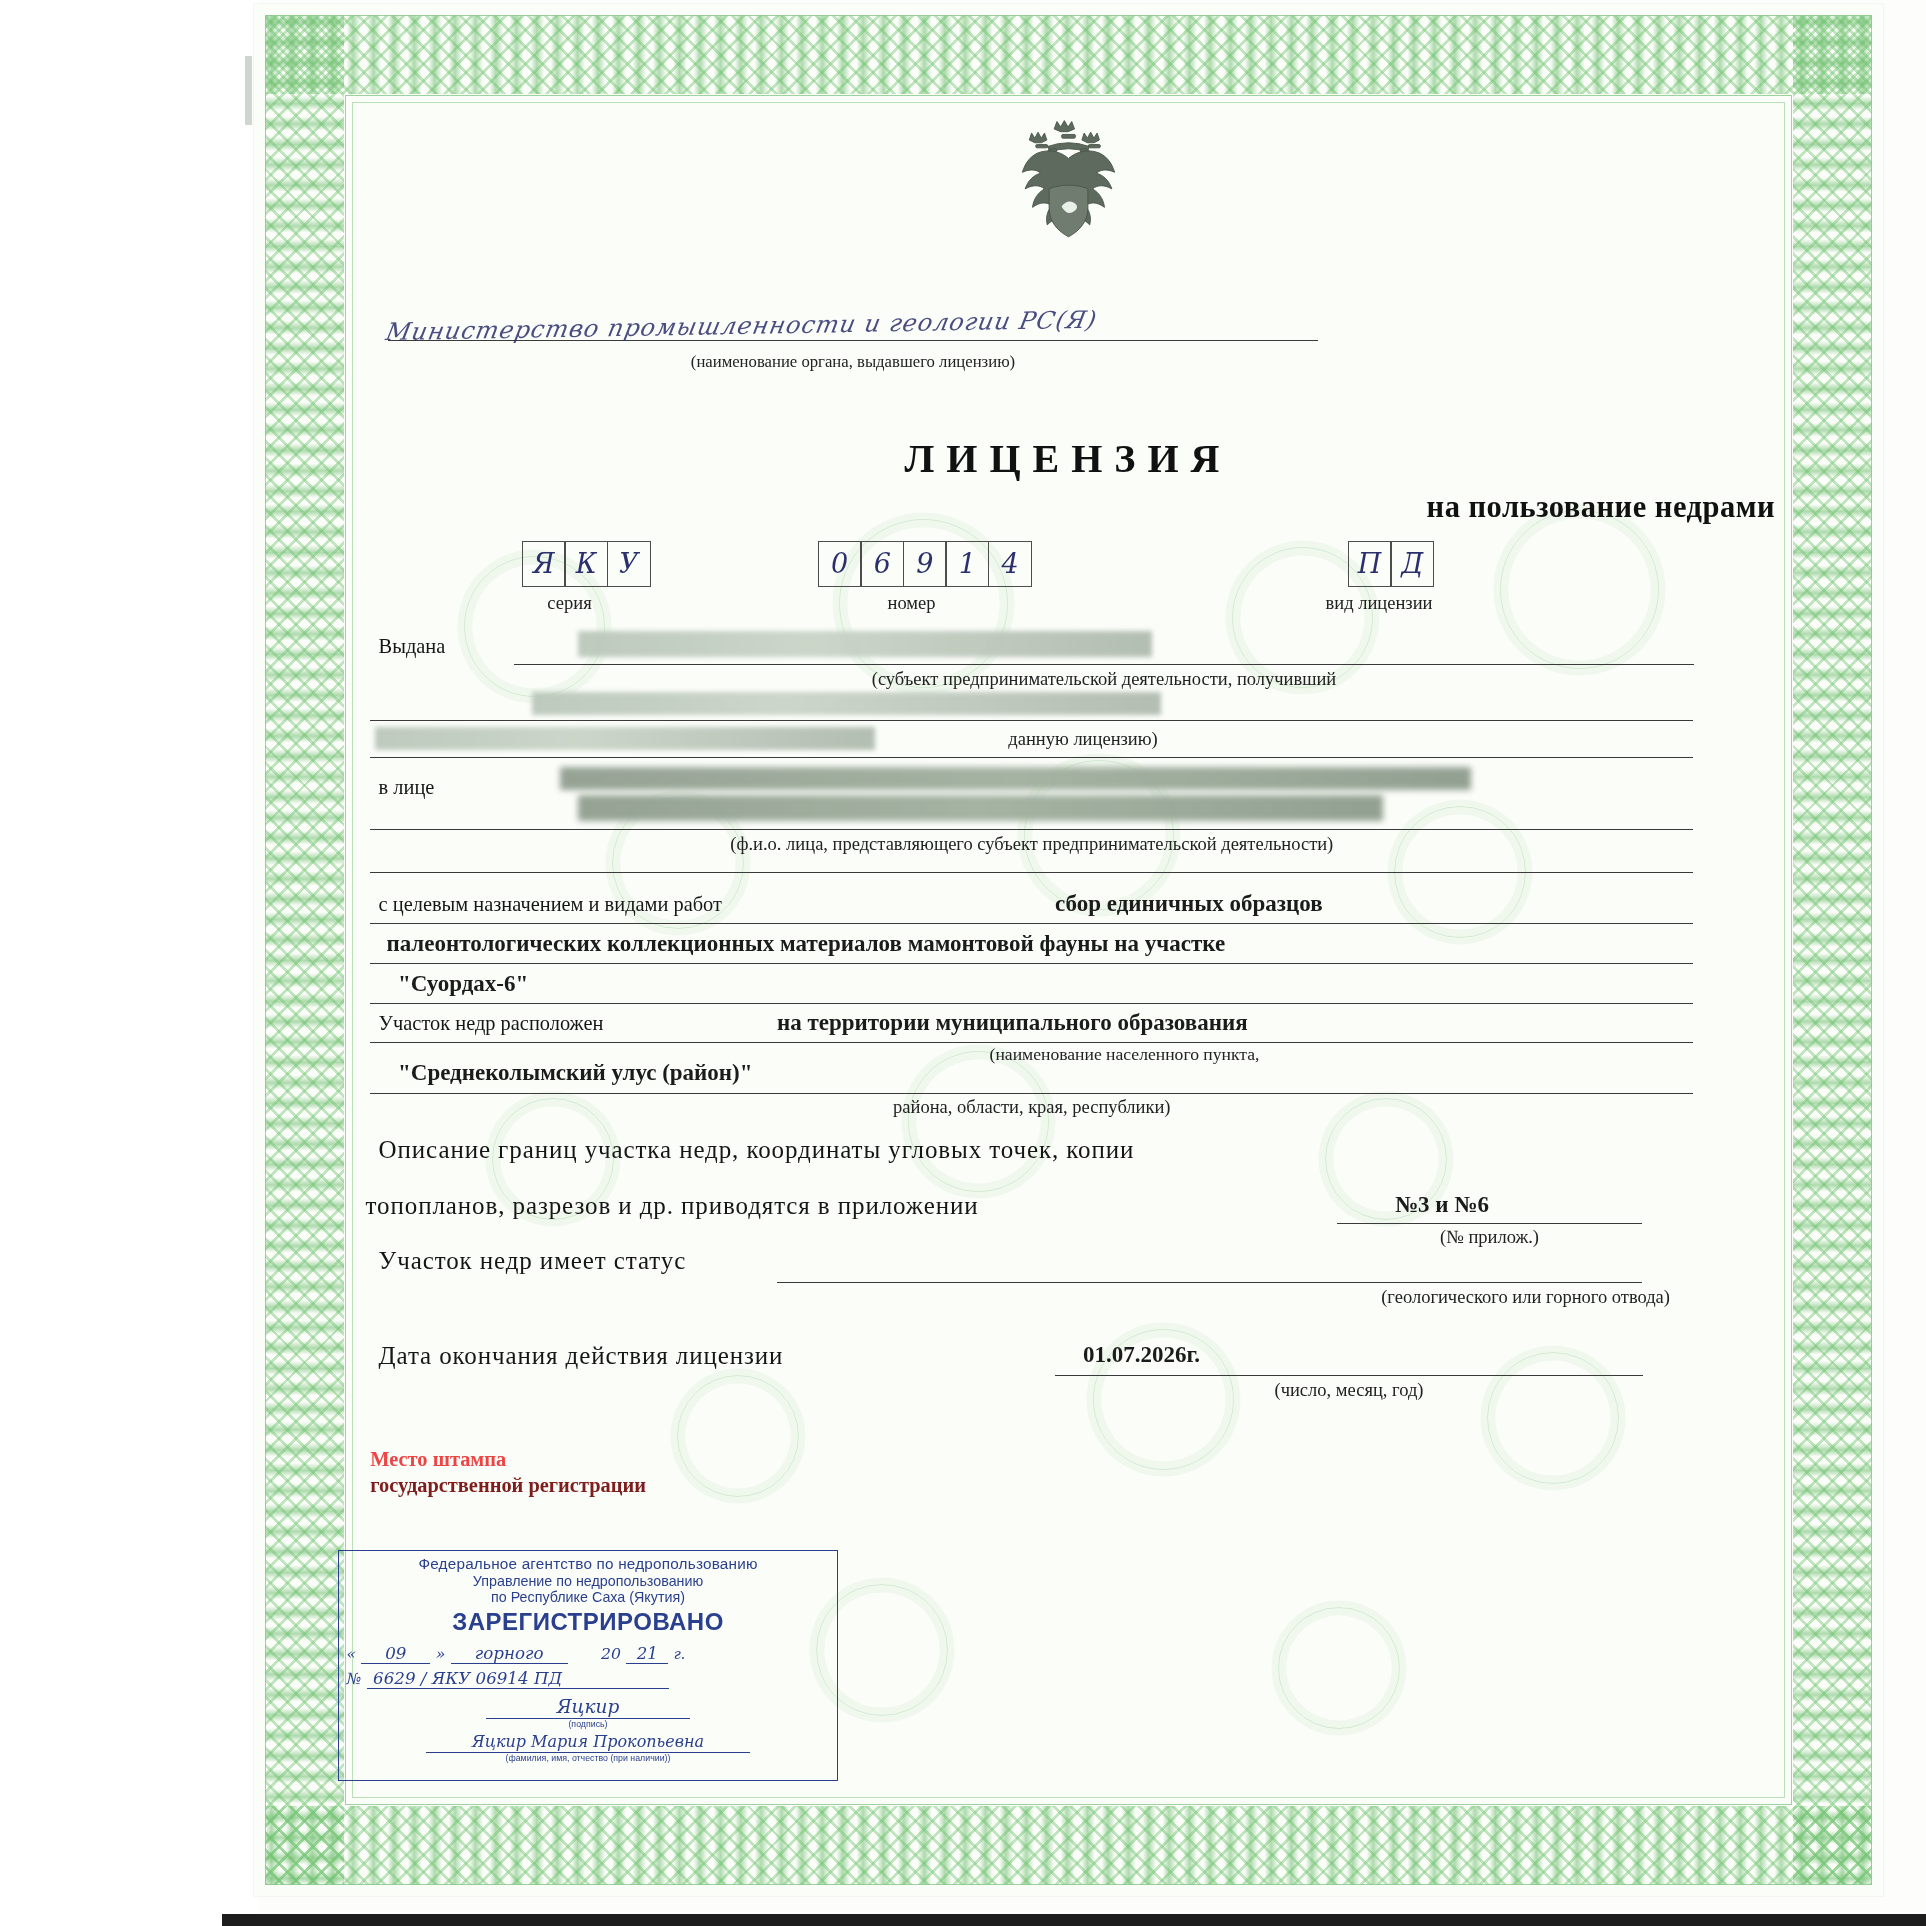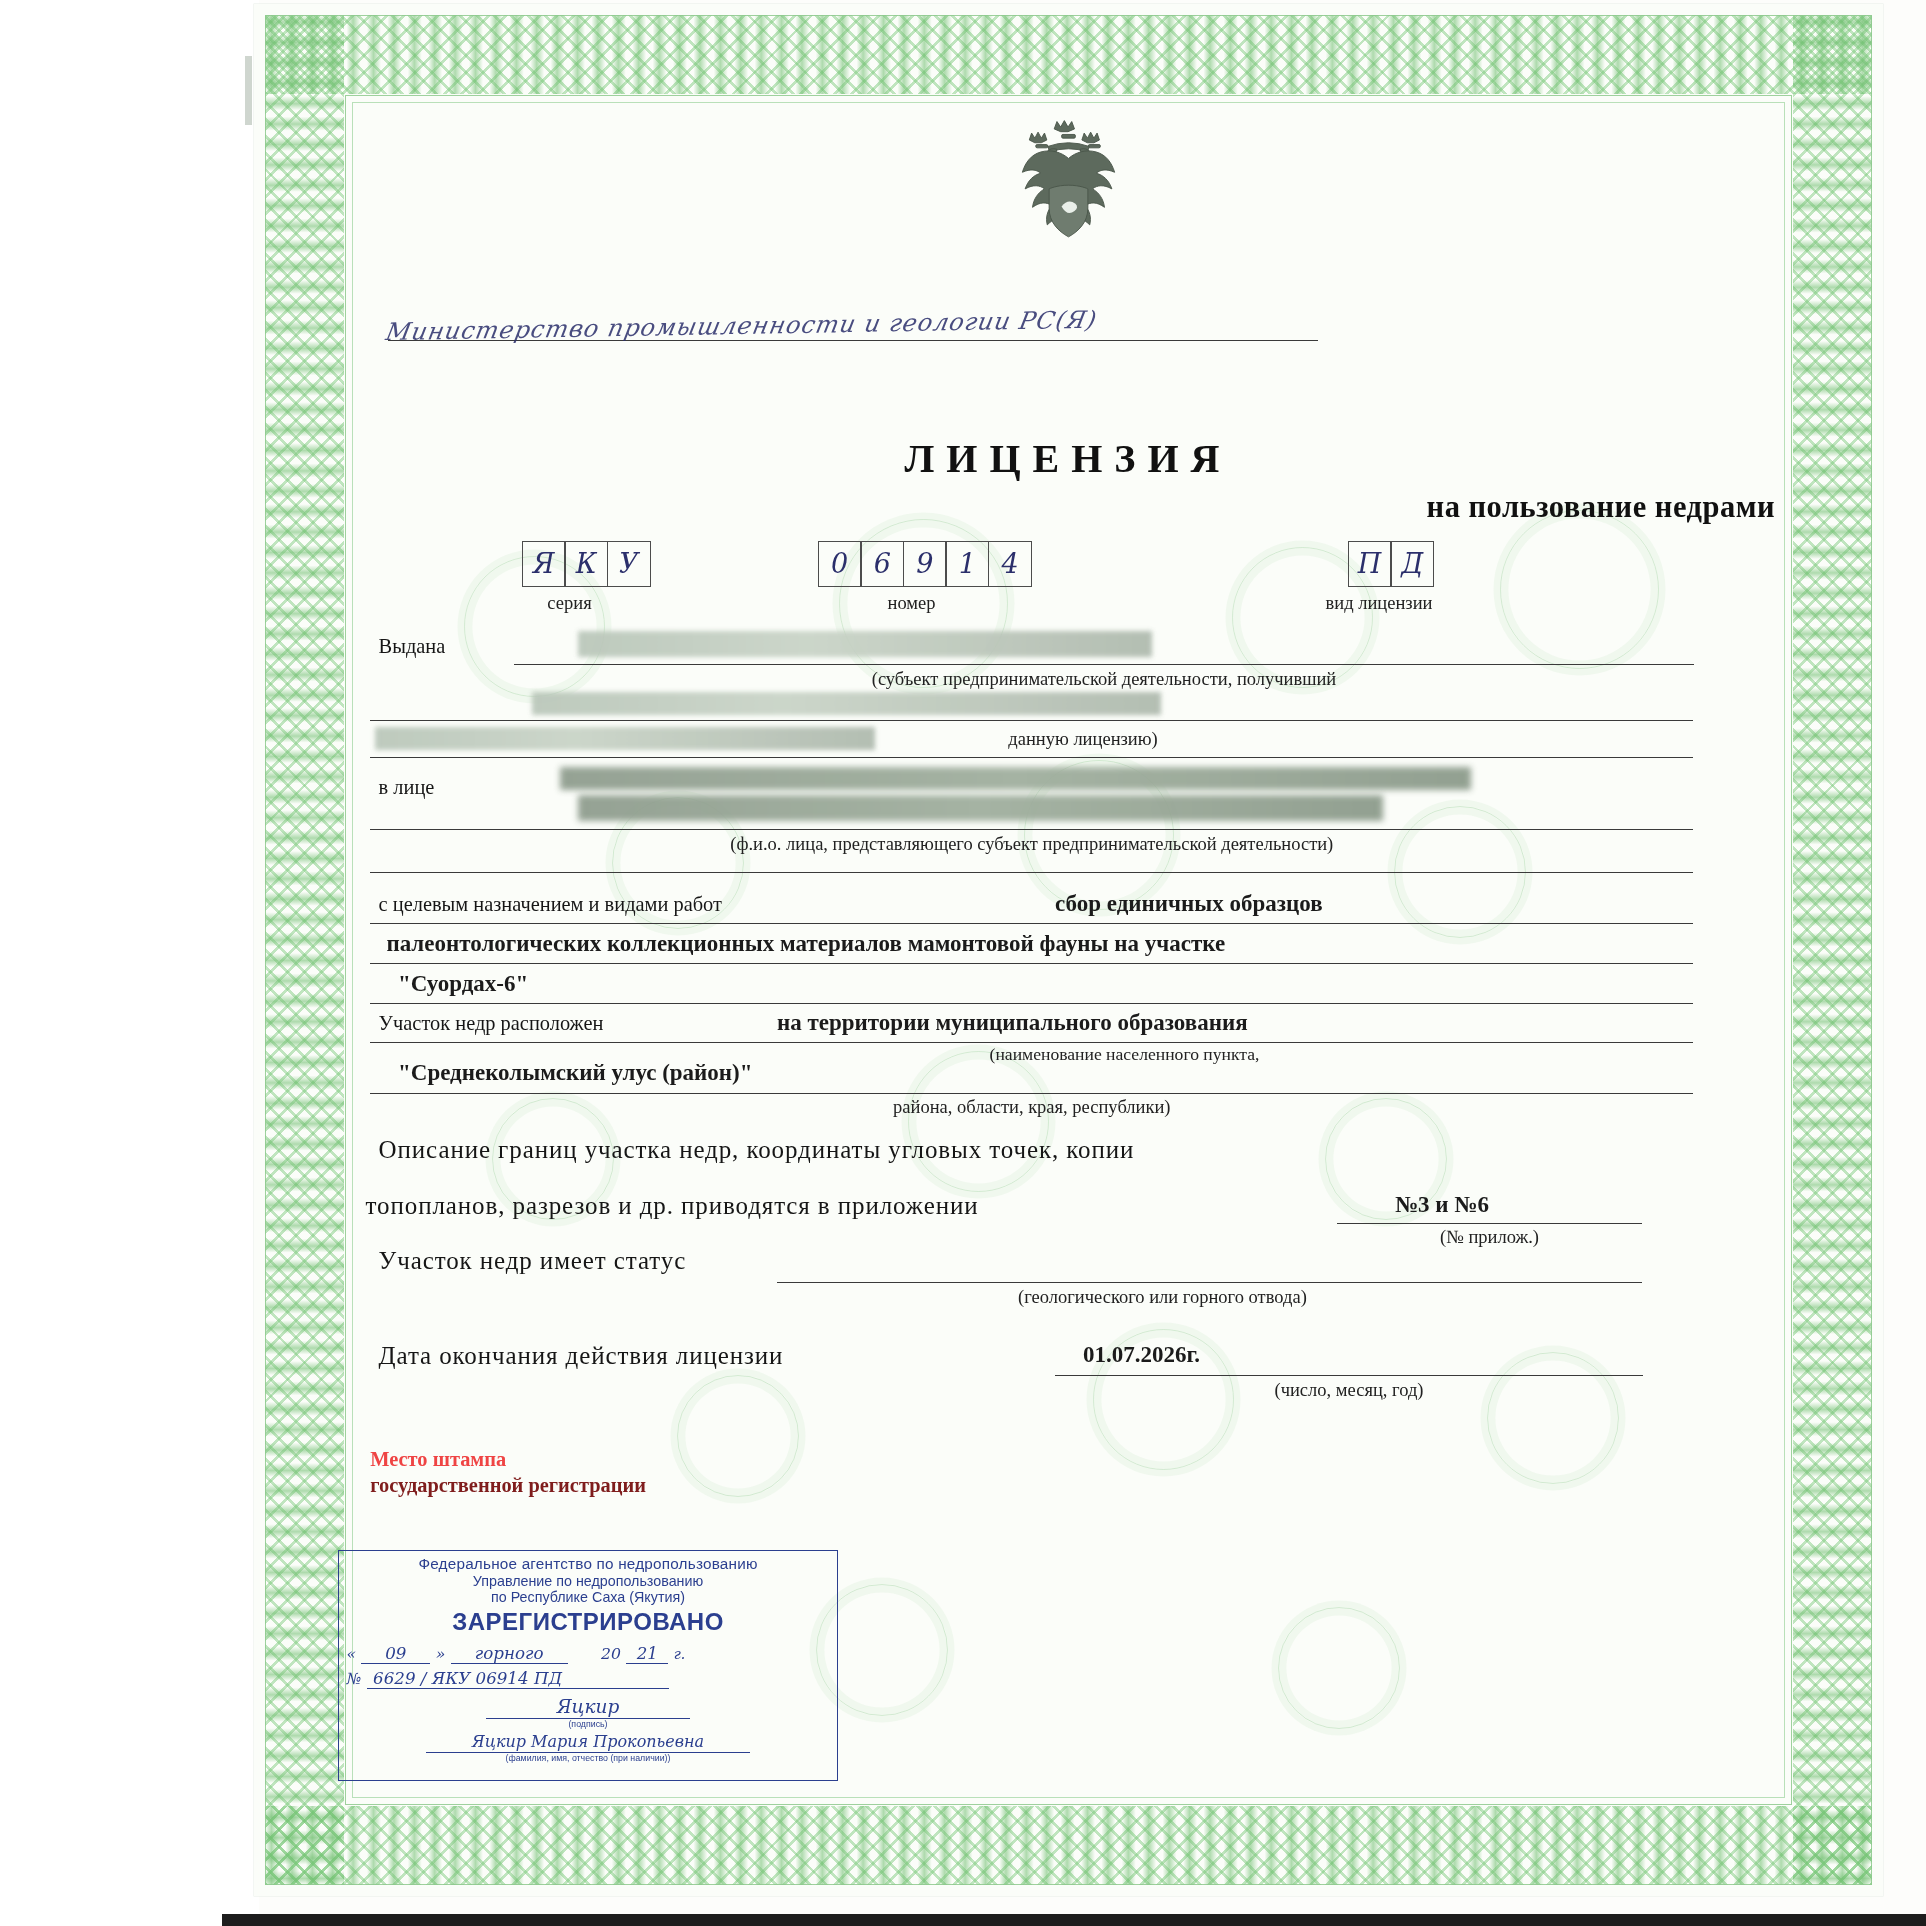--- a/index.html
+++ b/index.html
@@ -334,20 +334,21 @@
 
             <path d="M150 196 q14 -18 30 -6 q8 8 -2 16 q-16 12 -28 -10z" fill="#e9efe9" stroke="none"></path>
           </g>
         </svg>
       </div>
 
       <div class="abs" style="left:27px; top:199px; width:930px;">
         <div class="handwriting">Министерство промышленности и геологии РС(Я)</div>
         <div class="rule" style="margin-top:2.8px;"></div>
       </div>
+      <div class="abs caption" style="left:27px; top:241px; width:930px;">(наименование органа, выдавшего лицензию)</div>
 
       <div class="abs doc-title" style="left:0; top:324px; width:1414px;">ЛИЦЕНЗИЯ</div>
       <div class="abs doc-sub" style="left:0; top:379px; width:1414px;text-align:right;">на пользование недрами</div>
 
       <div class="boxrow" style="left:162px; top:430px;">
         <div class="cellbox">Я</div>
         <div class="cellbox">К</div>
         <div class="cellbox">У</div>
       </div>
       <div class="boxrow" style="left:458px; top:430px;">
@@ -404,21 +405,21 @@
 
       <div class="abs field-label" style="left:17.6px; top:1025px; font-size:25px; letter-spacing:0.9px;text-align:center;">Описание границ участка недр, координаты угловых точек, копии</div>
       <div class="abs field-label" style="left:4.6px; top:1081px; font-size:25px; letter-spacing:0.9px;">топопланов, разрезов и др. приводятся в приложении</div>
       <div class="abs typed" style="left:1034px; top:1081px;">№3 и №6</div>
       <div class="abs rule" style="left:976px; top:1112px; width:305px; height:0;"></div>
       <div class="abs caption" style="left:976px; top:1116px; width:305px; font-size:18.5px;">(№ прилож.)</div>
 
       <div class="abs field-label" style="left:17.6px; top:1136px; font-size:25px; letter-spacing:0.9px;">Участок недр имеет статус</div>
       <div class="abs typed" style="left:703px; top:1136px;"></div>
       <div class="abs rule" style="left:416px; top:1171px; width:865px; height:0;"></div>
-      <div class="abs caption" style="left:657px; top:1176px; width:625px; font-size:18.5px; text-align:left;">(геологического или горного отвода)</div>
+      <div class="abs caption" style="left:684px; top:1176px; width:625px; font-size:18.5px; text-align:right;">(геологического или горного отвода)</div>
 
       <div class="abs field-label" style="left:17.6px; top:1231px; font-size:25px; letter-spacing:0.9px;">Дата окончания действия лицензии</div>
       <div class="abs typed" style="left:722px; top:1231px;">01.07.2026г.</div>
       <div class="abs rule" style="left:694px; top:1264px; width:588px; height:0;"></div>
       <div class="abs caption" style="left:694px; top:1269px; width:588px; font-size:18.5px;">(число, месяц, год)</div>
 
       <div class="abs" style="left:9.3px; top:1337px;">
         <div style="font-size:20.4px; font-weight:bold; color:#ef4444;">Место штампа</div>
         <div style="font-size:20.4px; font-weight:bold; color:#7f1d1d; margin-top:3.7px;">государственной регистрации</div>
       </div>

